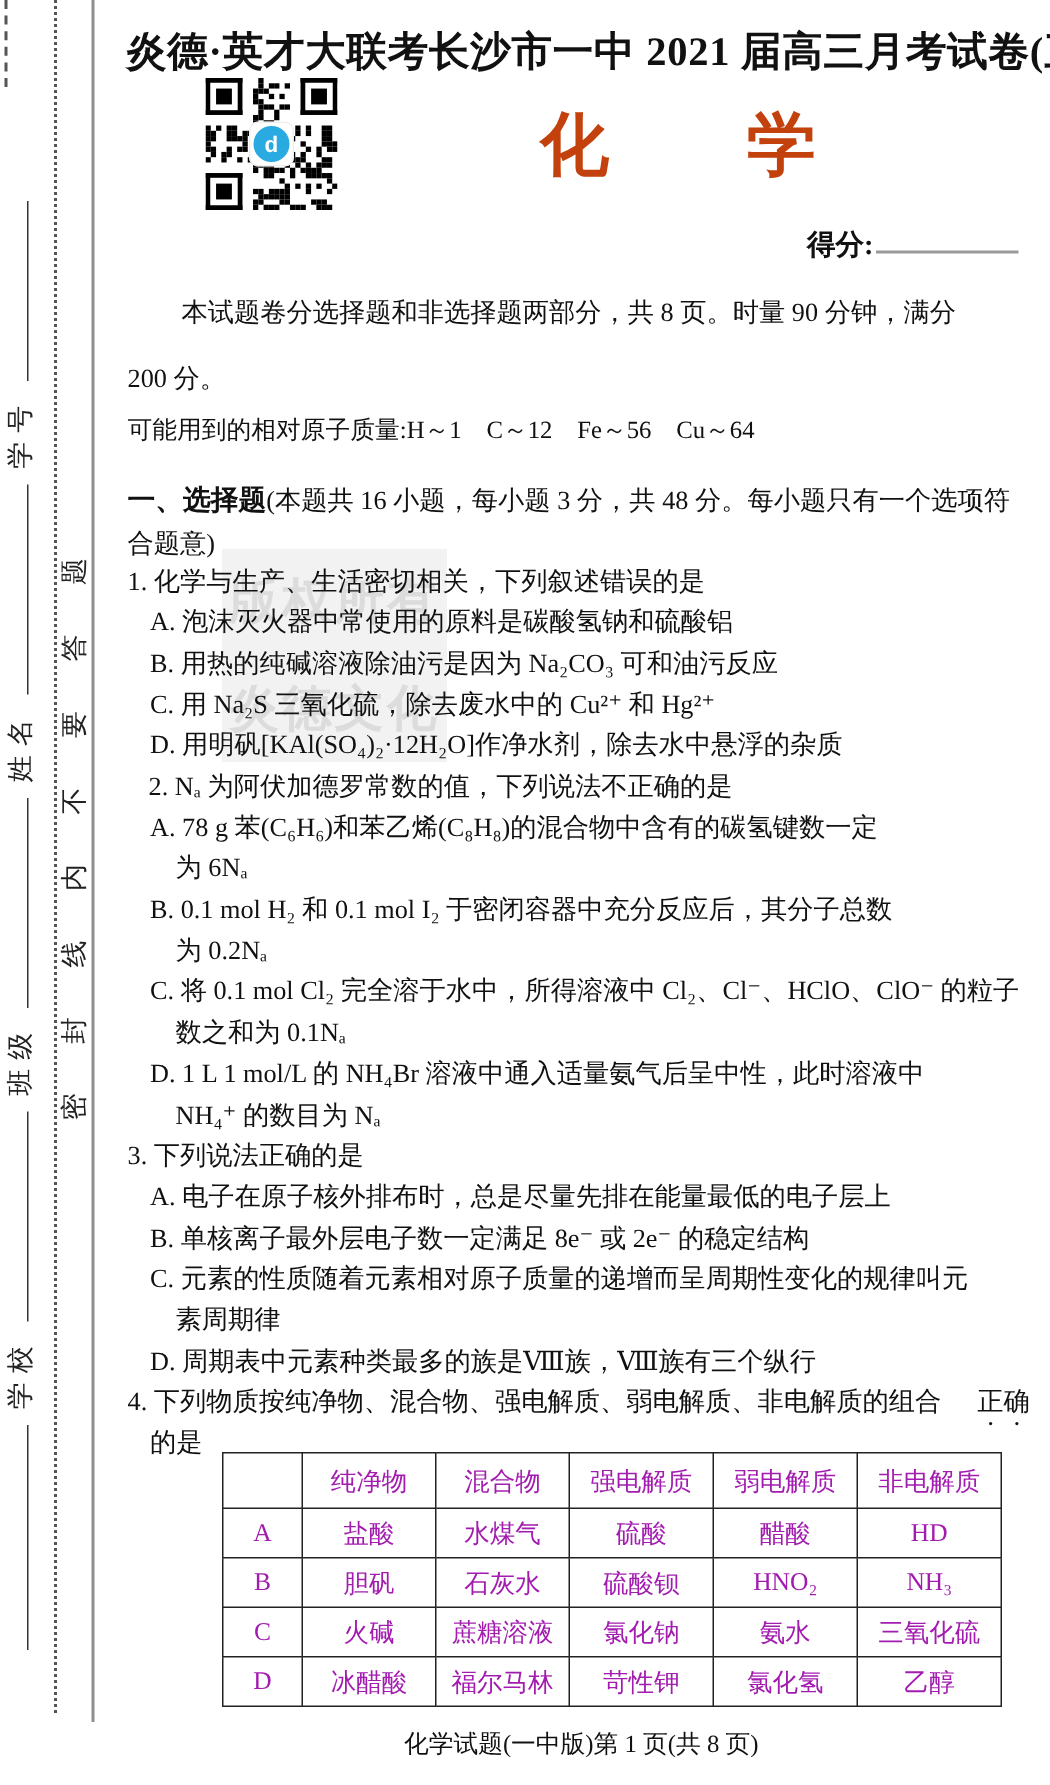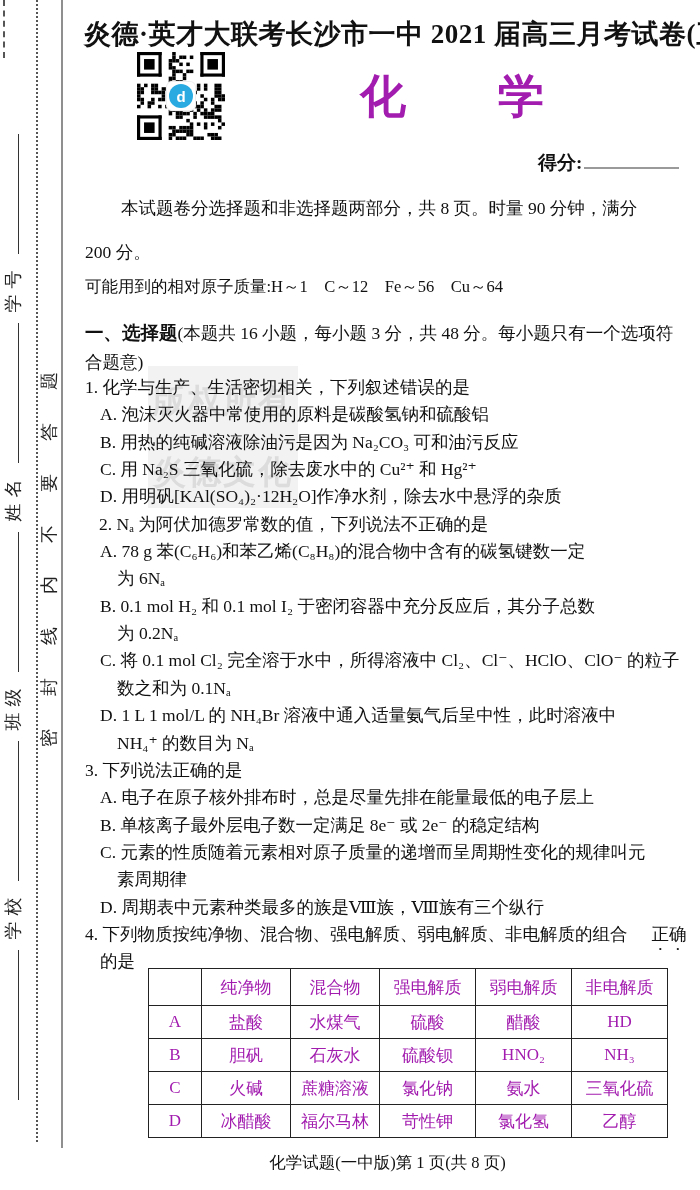--- a/index.html
+++ b/index.html
@@ -35,21 +35,21 @@
     border-radius:6px;display:flex;align-items:center;justify-content:center;
     box-shadow:0 0 0 1px #eee inset;
   }
   .qr-logo-circle{
     width:24px;height:24px;border-radius:50%;
     display:flex;align-items:center;justify-content:center;
     color:#fff;font-family:"Liberation Sans",sans-serif;font-weight:bold;font-size:15px;
   }
   .subject-title{
     position:absolute;left:360px;top:66px;font-size:46px;font-weight:bold;
-    font-family:"Liberation Sans","DejaVu Sans",sans-serif;white-space:nowrap;color:#a21caf;
+    font-family:"Liberation Sans","DejaVu Sans",sans-serif;white-space:nowrap;color:#c2410c;
   }
   .score-row{position:absolute;left:538px;top:150px;font-size:19px;font-weight:bold;}
   .score-line{display:inline-block;width:95px;border-bottom:2px solid #9a9a9a;height:16px;margin-left:2px;}
   
   .watermark{
     position:absolute;left:148px;top:366px;width:150px;height:142px;background:#f2f2f2;
     display:flex;flex-direction:column;justify-content:space-around;align-items:center;
     z-index:0;
   }
   .watermark div{

